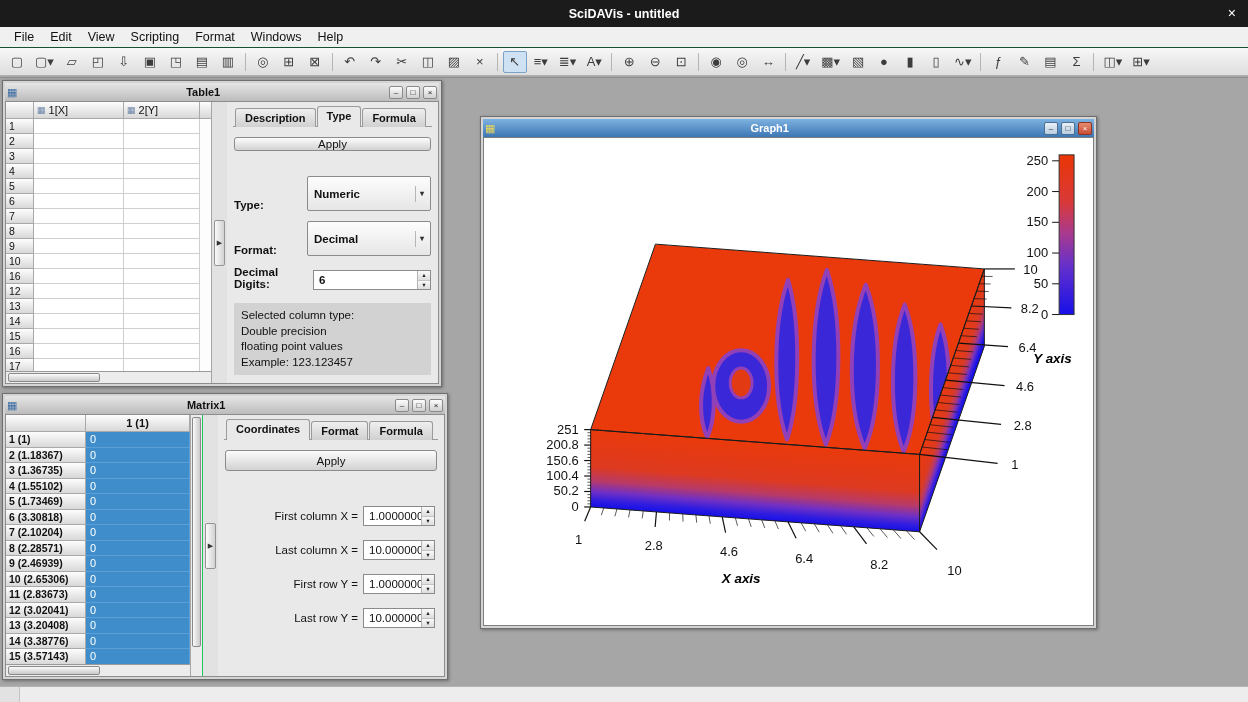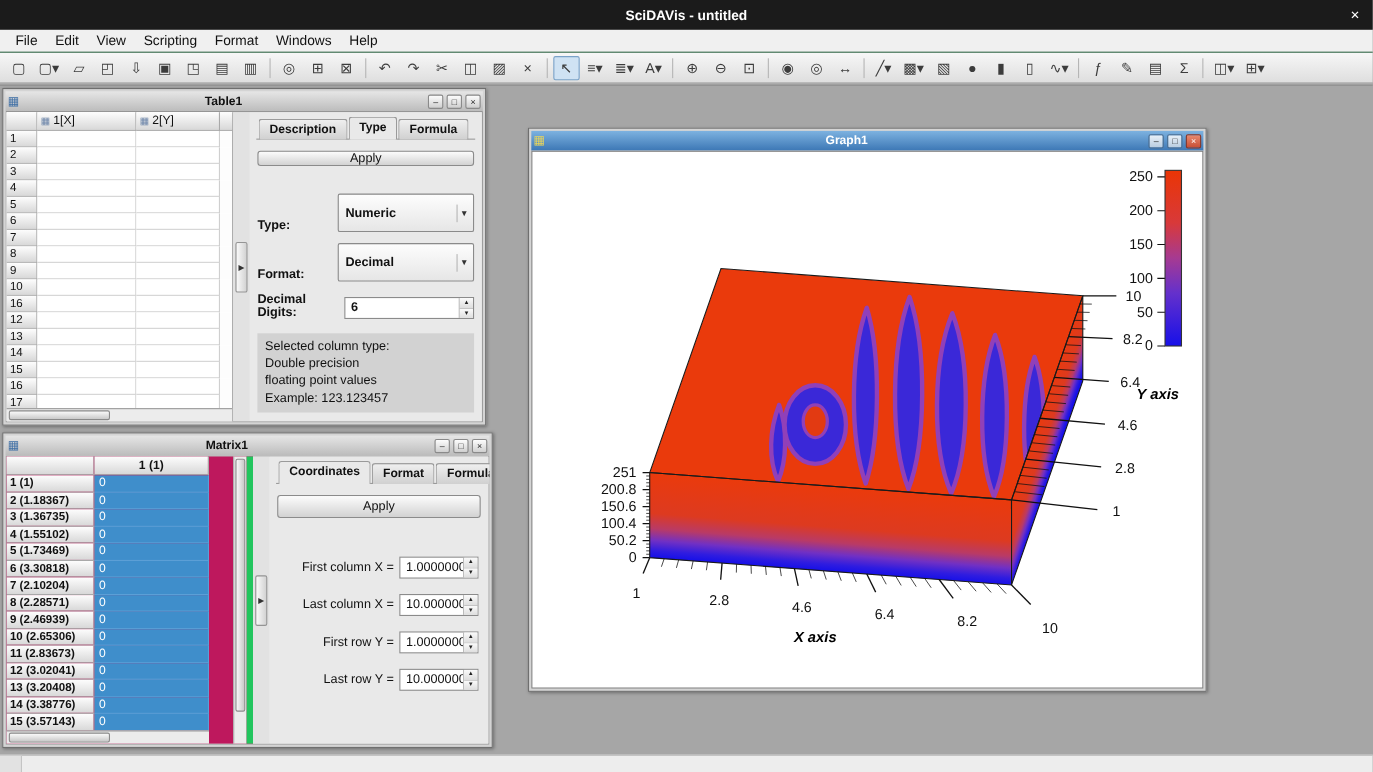--- a/index.html
+++ b/index.html
@@ -73,21 +73,21 @@
   .t1-rn { width:28px; flex:none; font-size:10.5px; }
   .t1-cell { background:#fff; border-right:1px solid #cfcfcf; border-bottom:1px solid #cfcfcf; flex:none; }
   .t1-cell.c1 { width:90px; }
   .t1-cell.c2 { width:76px; }
   .t1-cellfill { flex:1; background:#fdfdfd; }
   .info-box { margin:8px 1px 2px; flex:1; background:#d2d2d2; padding:5px 7px; font-size:11.5px; line-height:1.35; color:#111; white-space:pre-line; }
 
   
   #win-matrix1 { left:2px; top:315px; width:446px; height:287px; }
   .m1-layout { display:flex; height:100%; border:1px solid #8d8d8d; background:#e9e9e9; }
-  .m1-left { display:flex; flex:none; background:#be185d; border-right:6px solid #22c55e;gap:22px; }
+  .m1-left { display:flex; flex:none; background:#5eead4; border-right:1px solid #22c55e; }
   .m1-grid { width:184px; display:flex; flex-direction:column; }
   .m1-head { display:flex; height:17px; flex:none; }
   .m1-chcorner { width:80px; flex:none; }
   .m1-chead { flex:1; justify-content:center; font-weight:bold; }
   .m1-rows { flex:1; overflow:hidden; }
   .m1-row { display:flex; height:15.5px; }
   .m1-rh { width:80px; flex:none; font-weight:bold; font-size:10.5px; }
   .m1-cell { flex:1; background:#3f8ecb; color:#fff; font-size:11px; display:flex; align-items:center; padding-left:4px; border-bottom:1px solid #5c9fd6; border-right:1px solid #5c9fd6; }
   .m1-vscroll { width:12px; background:#ececec; border-left:1px solid #a9a9a9; position:relative; }
   .m1-vthumb { position:absolute; left:1px; right:1px; top:2px; height:230px; background:linear-gradient(90deg,#fafafa,#c9c9c9); border:1px solid #8a8a8a; border-radius:2px; }

